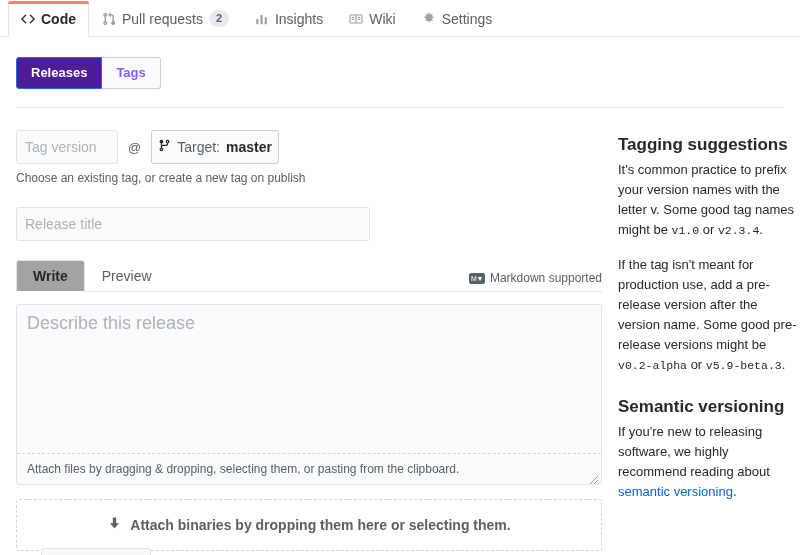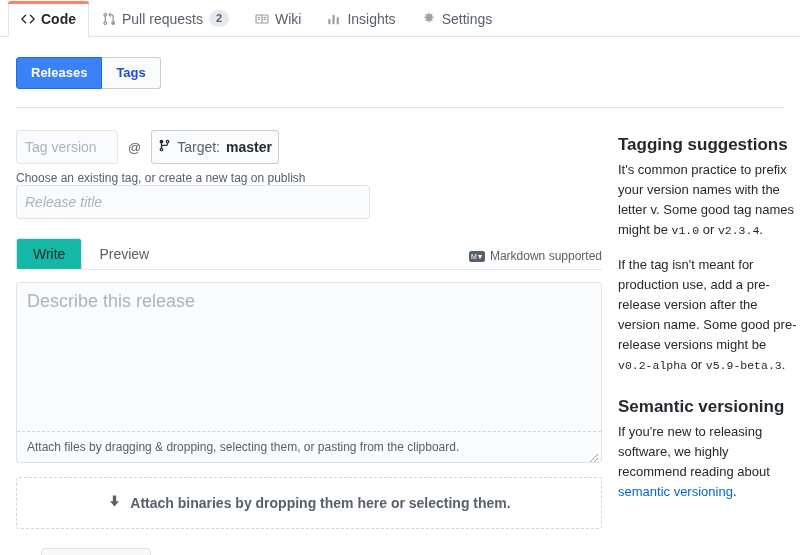--- a/index.html
+++ b/index.html
@@ -82,28 +82,28 @@
     margin-bottom: 22px;
   }
   .btn-group { display: inline-flex; }
   .bgbtn {
     font-size: 13px;
     font-weight: bold;
     padding: 6px 14px;
     line-height: 18px;
     border: 1px solid rgba(27,31,35,0.2);
     background: #fafbfc;
-    color: #1d4ed8;
+    color: #8b5cf6;
     cursor: pointer;
     font-family: inherit;
   }
   .bgbtn:first-child { border-radius: 3px 0 0 3px; }
   .bgbtn:last-child { border-radius: 0 3px 3px 0; border-left: none; }
   .bgbtn.active {
-    background: #3b82f6;
+    background: #4c1d95;
     border-color: #1b6ee8;
     color: #fff;
   }
 
   .layout { display: flex; gap: 16px; }
   .col-main { width: 586px; flex: none; }
   .col-side { width: 182px; flex: none; padding-top: 4px; }
 
   
   .tag-row { display: flex; align-items: center; gap: 10px; }
@@ -139,21 +139,21 @@
   .target-btn .lbl { color: #586069; }
   .note {
     font-size: 12px;
     color: #586069;
     margin-top: 7px;
   }
 
   .title-input {
     display: block;
     width: 354px;
-    font-style: italic;
+    margin-top: 22px;
   }
 
   
   .tabnav {
     margin-top: 20px;
     border-bottom: 1px solid #e1e4e8;
     display: flex;
     align-items: flex-end;
     justify-content: space-between;
     height: 31px;
@@ -165,24 +165,25 @@
     line-height: 18px;
     color: #586069;
     cursor: pointer;
     border: 1px solid transparent;
     background: transparent;
     font-family: inherit;
     margin-bottom: -1px;
   }
   .wtab.selected {
     color: #24292e;
-    background: #14b8a6;
+    background: #a3a3a3;
     border: 1px solid #e1e4e8;
     border-bottom-color: #fff;
     border-radius: 3px 3px 0 0;
+    font-weight: bold;
   }
   .md-support {
     display: flex;
     align-items: center;
     gap: 5px;
     font-size: 12px;
     color: #586069;
     padding-bottom: 6px;
     cursor: pointer;
   }
@@ -307,41 +308,41 @@
       <svg width="14" height="14" viewBox="0 0 16 16" fill="currentColor" aria-hidden="true">
           <path d="M1.5 3.25a2.25 2.25 0 113 2.122v5.256a2.251 2.251 0 11-1.5 0V5.372A2.25 2.25 0 011.5 3.25zm5.677-.177L9.573.677A.25.25 0 0110 .854V2.5h1A2.5 2.5 0 0113.5 5v5.628a2.251 2.251 0 11-1.5 0V5a1 1 0 00-1-1h-1v1.646a.25.25 0 01-.427.177L7.177 3.427a.25.25 0 010-.354zM3.75 2.5a.75.75 0 100 1.5.75.75 0 000-1.5zm0 9.5a.75.75 0 100 1.5.75.75 0 000-1.5zm8.25.75a.75.75 0 111.5 0 .75.75 0 01-1.5 0z"></path>
         </svg>
     </span>
     <span>Pull requests</span>
     <span class="counter">2</span>
   </div>
 
   <div class="nav-tab">
     <span class="ico">
+      <svg width="14" height="14" viewBox="0 0 16 16" fill="currentColor" aria-hidden="true">
+          <rect x="1.5" y="8" width="2.4" height="6" rx=".4"></rect>
+          <rect x="6.3" y="3.5" width="2.4" height="10.5" rx=".4"></rect>
+          <rect x="11.1" y="6" width="2.4" height="8" rx=".4"></rect>
+        </svg>
+    </span>
+    <span>Insights</span>
+  </div>
+
+  <div class="nav-tab">
+    <span class="ico">
       <svg width="14" height="14" viewBox="0 0 16 16" fill="none" stroke="currentColor" stroke-width="1.3" aria-hidden="true">
           <rect x="1.2" y="3.4" width="13.6" height="9.2" rx="1"></rect>
           <line x1="8" y1="3.4" x2="8" y2="12.6"></line>
           <line x1="3.2" y1="6.2" x2="6" y2="6.2"></line>
           <line x1="3.2" y1="8.4" x2="6" y2="8.4"></line>
           <line x1="10" y1="6.2" x2="12.8" y2="6.2"></line>
           <line x1="10" y1="8.4" x2="12.8" y2="8.4"></line>
         </svg>
     </span>
     <span>Wiki</span>
-  </div>
-
-  <div class="nav-tab">
-    <span class="ico">
-      <svg width="14" height="14" viewBox="0 0 16 16" fill="currentColor" aria-hidden="true">
-          <rect x="1.5" y="8" width="2.4" height="6" rx=".4"></rect>
-          <rect x="6.3" y="3.5" width="2.4" height="10.5" rx=".4"></rect>
-          <rect x="11.1" y="6" width="2.4" height="8" rx=".4"></rect>
-        </svg>
-    </span>
-    <span>Insights</span>
   </div>
 
   <div class="nav-tab">
     <span class="ico">
       <svg width="14" height="14" viewBox="0 0 16 16" fill="currentColor" aria-hidden="true">
           <path d="M8 10.5a2.5 2.5 0 110-5 2.5 2.5 0 010 5zm0-1.2a1.3 1.3 0 100-2.6 1.3 1.3 0 000 2.6z"></path>
           <path d="M7.3.8h1.4l.25 1.62c.37.1.72.25 1.04.44l1.33-.96.99.99-.96 1.33c.19.32.34.67.44 1.04L13.4 5.5v1.4l-1.62.25c-.1.37-.25.72-.44 1.04l.96 1.33-.99.99-1.33-.96c-.32.19-.67.34-1.04.44L8.7 11.6H7.3l-.25-1.62c-.37-.1-.72-.25-1.04-.44l-1.33.96-.99-.99.96-1.33a4.3 4.3 0 01-.44-1.04L2.6 6.9V5.5l1.62-.25c.1-.37.25-.72.44-1.04L3.7 2.88l.99-.99 1.33.96c.32-.19.67-.34 1.04-.44L7.3.8z" opacity=".9"></path>
         </svg>
     </span>
     <span>Settings</span>

